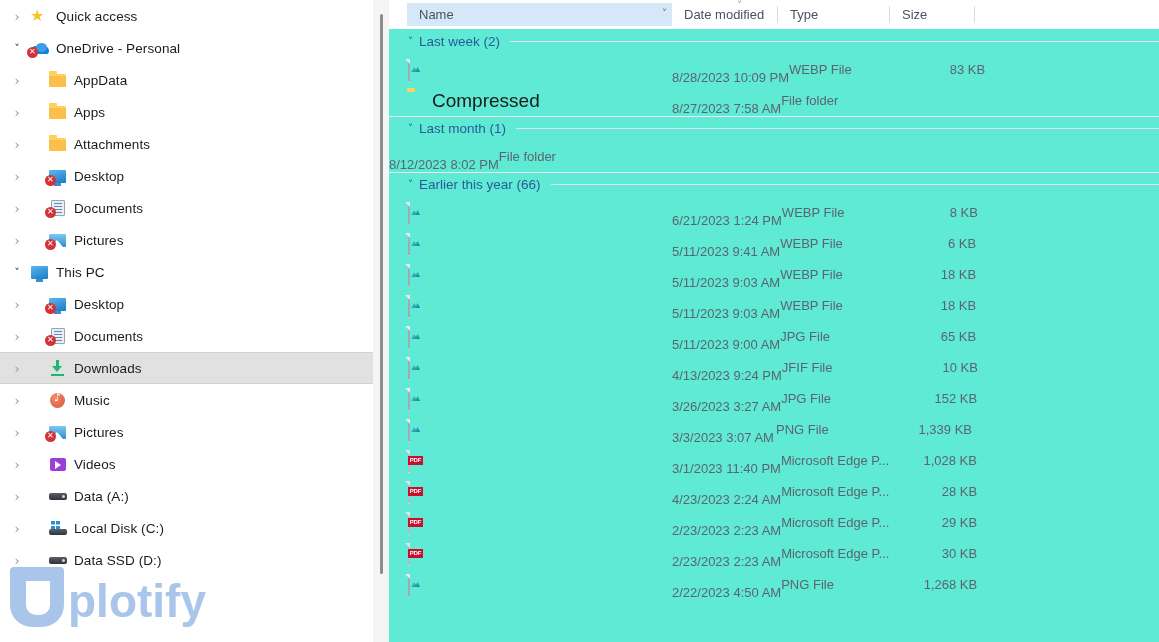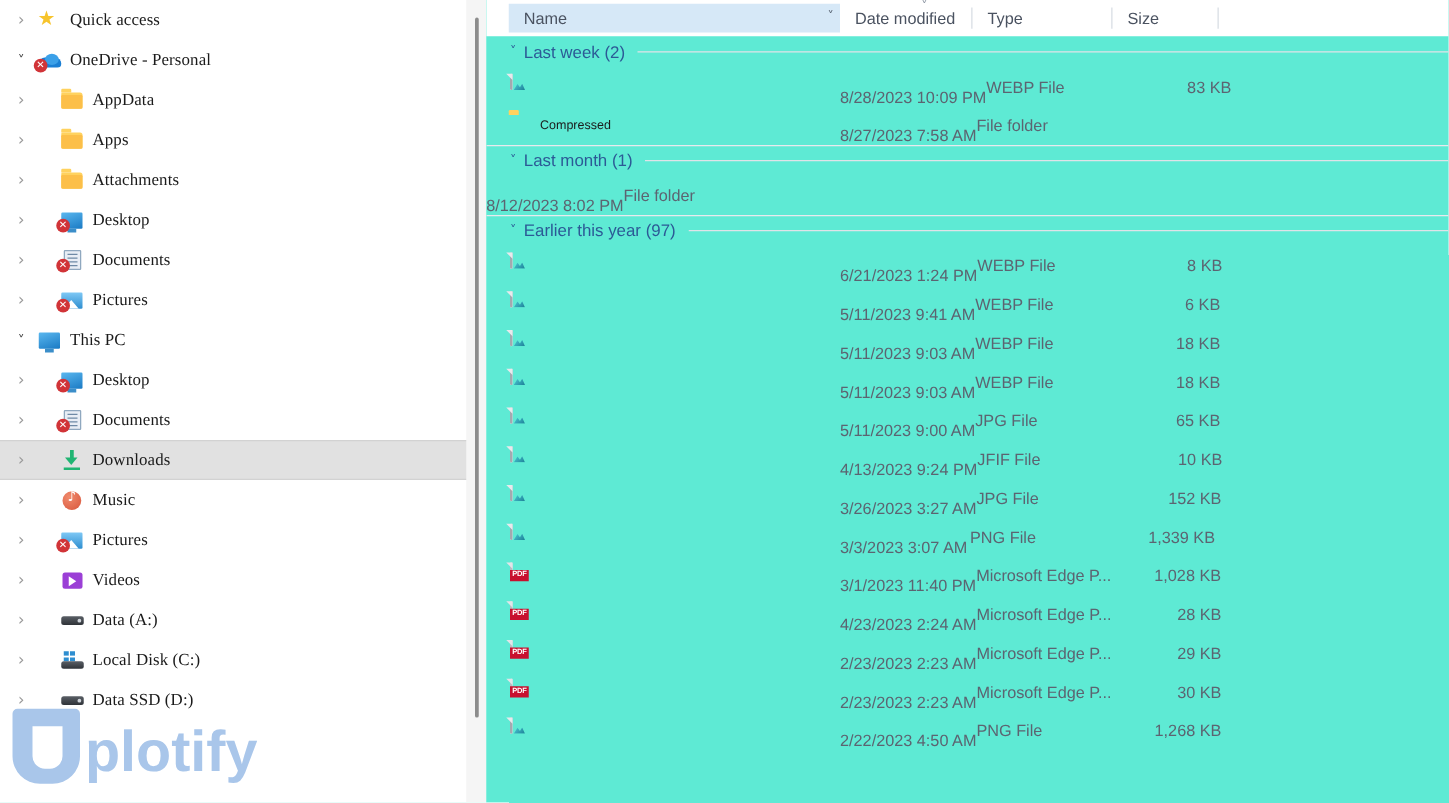--- a/index.html
+++ b/index.html
@@ -51,21 +51,21 @@
     line-height: 1;
     font-family: "DejaVu Sans", sans-serif;
   }
   .nav-chevron.open { color: #3a3a3a; }
   .nav-icon {
     width: 26px;
     flex: 0 0 26px;
     position: relative;
     height: 20px;
   }
-  .nav-label { padding-left: 2px; letter-spacing: 0.1px; font-family: Liberation Serif, serif; }
+  .nav-label { padding-left: 2px; letter-spacing: 0.1px; }
 
   
   .lvl0 .nav-chevron { margin-left: 6px; }
   .lvl1 .nav-chevron { margin-left: 6px; }
   .lvl1 .nav-icon { margin-left: 18px; }
   .lvl1 { padding-left: 0; }
 
   
   .ico { position: absolute; left: 3px; top: 2px; }
 
@@ -325,21 +325,21 @@
     height: 31px;
     font-size: 13px;
     color: #5c6471;
     white-space: nowrap;
   }
   .cell-name {
     flex: 0 0 283px;
     display: flex; align-items: center;
     padding-left: 18px;
     color: #1b1b1b;
-    font-size: 10px;
+    font-size: 19px;
   }
   .cell-date { flex: 0 0 104px; text-align: left; margin-top: 16px; }
   .cell-type { flex: 0 0 112px; text-align: left; }
   .cell-size { flex: 0 0 84px; text-align: right; }
   .cell-pad  { flex: 0 0 40px; }
 
   .fname { padding-left: 8px; }
 
   
   .fico { position: relative; width: 17px; height: 19px; flex: 0 0 17px; }
@@ -625,21 +625,21 @@
         </div>
         <div class="file-row">
           <div class="cell-date">8/12/2023 8:02 PM</div>
           <div class="cell-type">File folder</div>
           <div class="cell-size"></div>
           <div class="cell-pad"></div>
         </div>
         <div class="group-header">
           <div class="group-topline"></div>
           <span class="gchev">˅</span>
-          <span>Earlier this year (97)</span>
+          <span>Earlier this year (66)</span>
           <span class="grule"></span>
         </div>
         <div class="file-row">
           <div class="cell-name">
             <span class="fico"><span class="fico-img"></span></span>
             <span class="fname"></span>
           </div>
           <div class="cell-date">6/21/2023 1:24 PM</div>
           <div class="cell-type">WEBP File</div>
           <div class="cell-size">8 KB</div>

